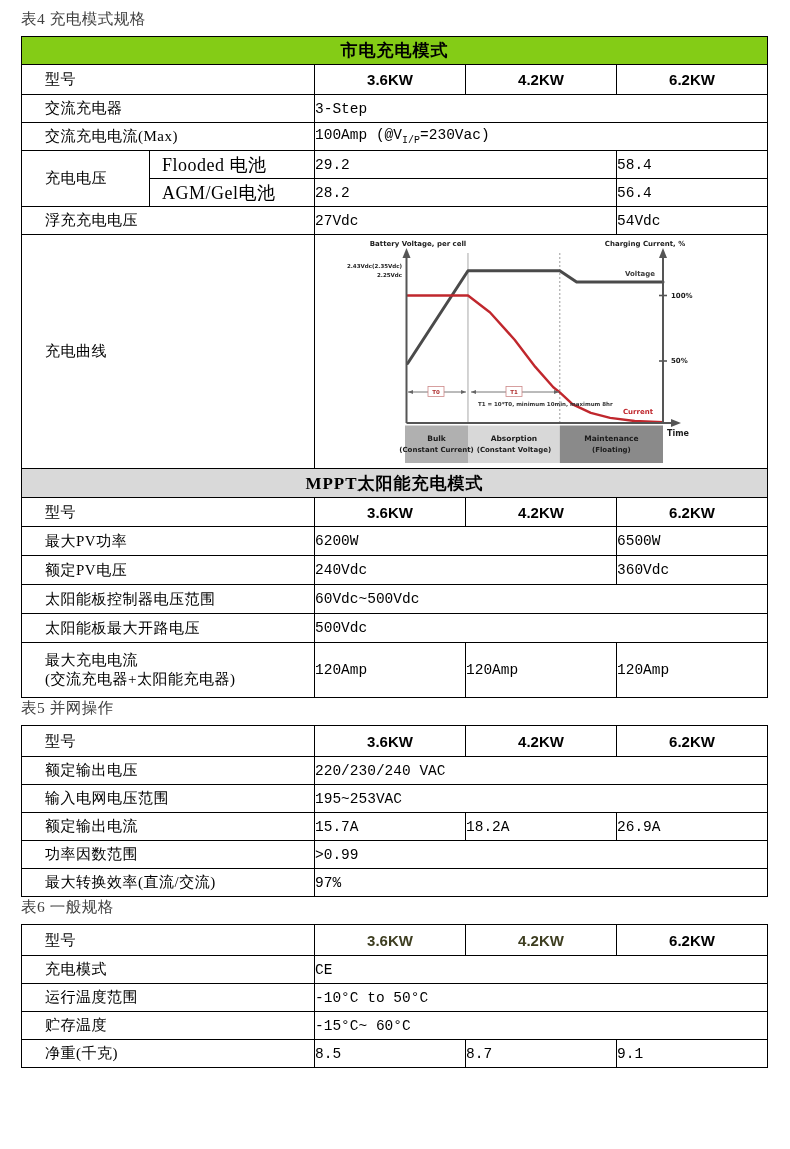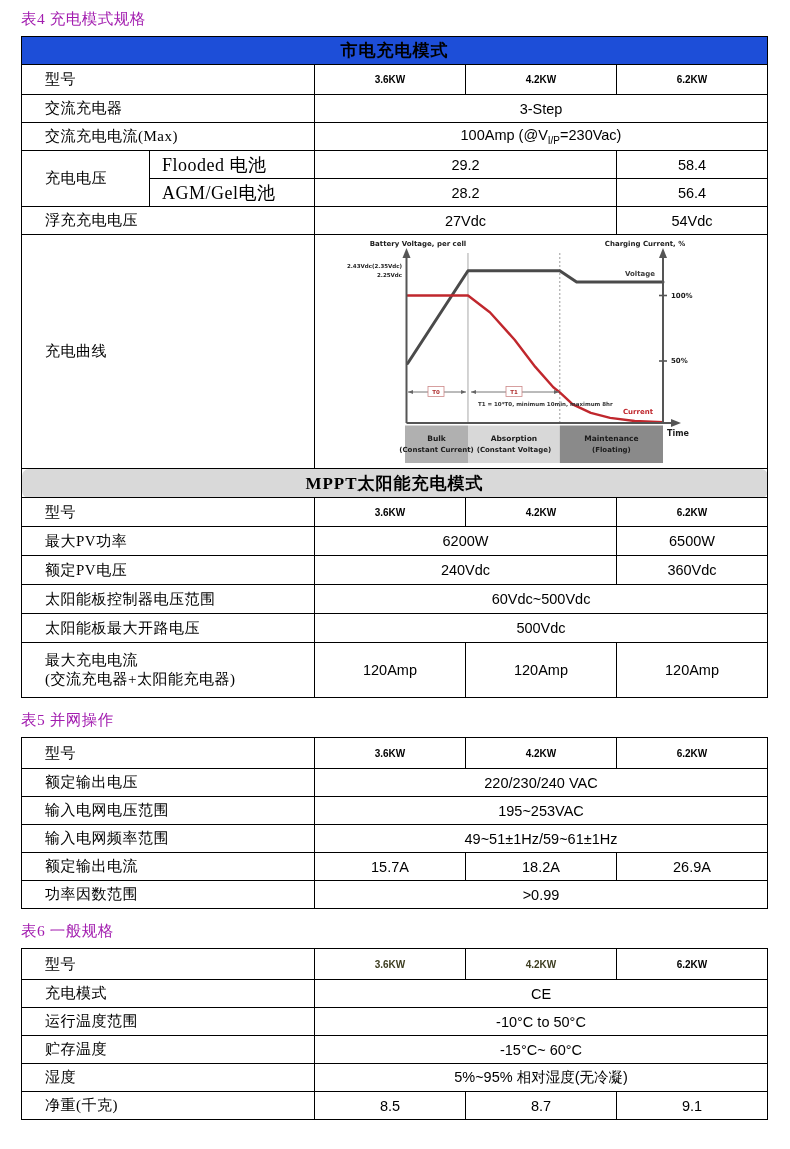--- a/index.html
+++ b/index.html
@@ -2,29 +2,29 @@
 <html><head>
 <meta charset="utf-8">
 <style>
   html,body{margin:0;padding:0;}
   body{
     width:790px;height:1149px;background:#ffffff;
     font-family:"Liberation Serif","DejaVu Serif",serif;color:#000;
     overflow:hidden;
   }
   .doc{position:relative;padding-top:9px;}
-  .tbl-title{margin:0 0 6px 21px;font-size:15.5px;color:#a21caf;letter-spacing:.5px;}
-  .tbl-title.gap{margin-top:12px;}
+  .tbl-title{margin:0 0 6px 21px;font-size:15.5px;color:#404040;letter-spacing:.5px;}
+  .tbl-title.gap{margin-top:0;}
   table{border-collapse:collapse;table-layout:fixed;width:746px;margin-left:21px;}
   td{border:1.6px solid #000;padding:0;vertical-align:middle;}
   .hdr-band{text-align:center;font-size:17px;font-weight:700;letter-spacing:1px;}
   .lbl{padding-left:23px;font-size:15px;letter-spacing:.5px;}
   .lbl2{padding-left:12px;font-size:18px;letter-spacing:.5px;}
-  .val{font-family:Liberation Sans, sans-serif;font-size:14.5px;text-align:center;}
-  .model{font-family:"Liberation Sans","DejaVu Sans",sans-serif;font-size:10px;font-weight:700;text-align:center;}
+  .val{font-family:Liberation Mono, monospace;font-size:14.5px;text-align:left;}
+  .model{font-family:"Liberation Sans","DejaVu Sans",sans-serif;font-size:15px;font-weight:700;text-align:center;}
   .h27 td{height:27px;}
   .h29 td{height:29px;}
   .h28 td{height:28px;}
   .h30 td{height:30px;}
   .h54 td{height:54px;}
   .lbl .sub-line{display:block;line-height:1.25;}
   sub.vsub{font-size:10px;}
   .chart-cell{padding:0;background:#fff;}
   .chart-cell svg{display:block;}
   
@@ -45,21 +45,21 @@
   <table>
     <colgroup>
         <col style="width:128px">
         <col style="width:165px">
         <col style="width:151px">
         <col style="width:151px">
         <col style="width:151px">
       </colgroup>
     <tbody>
         <tr class="h27">
-      <td colspan="5" class="hdr-band" style="background-color: #1d4ed8;">市电充电模式</td>
+      <td colspan="5" class="hdr-band" style="background-color: #84cc16;">市电充电模式</td>
     </tr>
     <tr class="h29">
       <td colspan="2" class="lbl">型号</td>
       <td class="model">3.6KW</td>
       <td class="model">4.2KW</td>
       <td class="model">6.2KW</td>
     </tr>
     <tr class="h27">
       <td colspan="2" class="lbl">交流充电器</td>
       <td colspan="3" class="val">3-Step</td>
@@ -142,21 +142,21 @@
             <rect x="113" y="151.5" width="16" height="10" fill="#ffffff" stroke="#cc8888" stroke-width="0.8"></rect>
             <text class="c-anno" x="121" y="159" text-anchor="middle">T0</text>
             <rect x="191" y="151.5" width="16" height="10" fill="#ffffff" stroke="#cc8888" stroke-width="0.8"></rect>
             <text class="c-anno" x="199" y="159" text-anchor="middle">T1</text>
             <text class="c-note" x="163" y="171">T1 = 10*T0, minimum 10min, maximum 8hr</text>
           </g>
         </svg>
       </td>
     </tr>
     <tr class="h28">
-      <td colspan="5" class="hdr-band" style="background-color: rgb(217, 217, 217); border-radius: 7px;">MPPT太阳能充电模式</td>
+      <td colspan="5" class="hdr-band" style="background-color: rgb(217, 217, 217);">MPPT太阳能充电模式</td>
     </tr>
     <tr class="h28">
       <td colspan="2" class="lbl">型号</td>
       <td class="model">3.6KW</td>
       <td class="model">4.2KW</td>
       <td class="model">6.2KW</td>
     </tr>
     <tr class="h28">
       <td colspan="2" class="lbl">最大PV功率</td>
       <td colspan="2" class="val">6200W</td>
@@ -205,32 +205,32 @@
     </tr>
     <tr class="h27">
       <td class="lbl">额定输出电压</td>
       <td colspan="3" class="val">220/230/240 VAC</td>
     </tr>
     <tr class="h27">
       <td class="lbl">输入电网电压范围</td>
       <td colspan="3" class="val">195~253VAC</td>
     </tr>
     <tr class="h27">
-      <td class="lbl">输入电网频率范围</td>
-      <td colspan="3" class="val">49~51±1Hz/59~61±1Hz</td>
-    </tr>
-    <tr class="h27">
       <td class="lbl">额定输出电流</td>
       <td class="val">15.7A</td>
       <td class="val">18.2A</td>
       <td class="val">26.9A</td>
     </tr>
     <tr class="h27">
       <td class="lbl">功率因数范围</td>
       <td colspan="3" class="val">&gt;0.99</td>
+    </tr>
+    <tr class="h27">
+      <td class="lbl">最大转换效率(直流/交流)</td>
+      <td colspan="3" class="val">97%</td>
     </tr>
   </tbody>
     </table>
 
   <div class="tbl-title gap">表6 一般规格</div>
 
   <table>
     <colgroup>
         <col style="width:293px">
         <col style="width:151px">
@@ -250,24 +250,20 @@
     </tr>
     <tr class="h27">
       <td class="lbl">运行温度范围</td>
       <td colspan="3" class="val">-10°C to 50°C</td>
     </tr>
     <tr class="h27">
       <td class="lbl">贮存温度</td>
       <td colspan="3" class="val">-15°C~ 60°C</td>
     </tr>
     <tr class="h27">
-      <td class="lbl">湿度</td>
-      <td colspan="3" class="val">5%~95% 相对湿度(无冷凝)</td>
-    </tr>
-    <tr class="h27">
       <td class="lbl">净重(千克)</td>
       <td class="val">8.5</td>
       <td class="val">8.7</td>
       <td class="val">9.1</td>
     </tr>
   </tbody>
     </table>
 
 </div>
 

